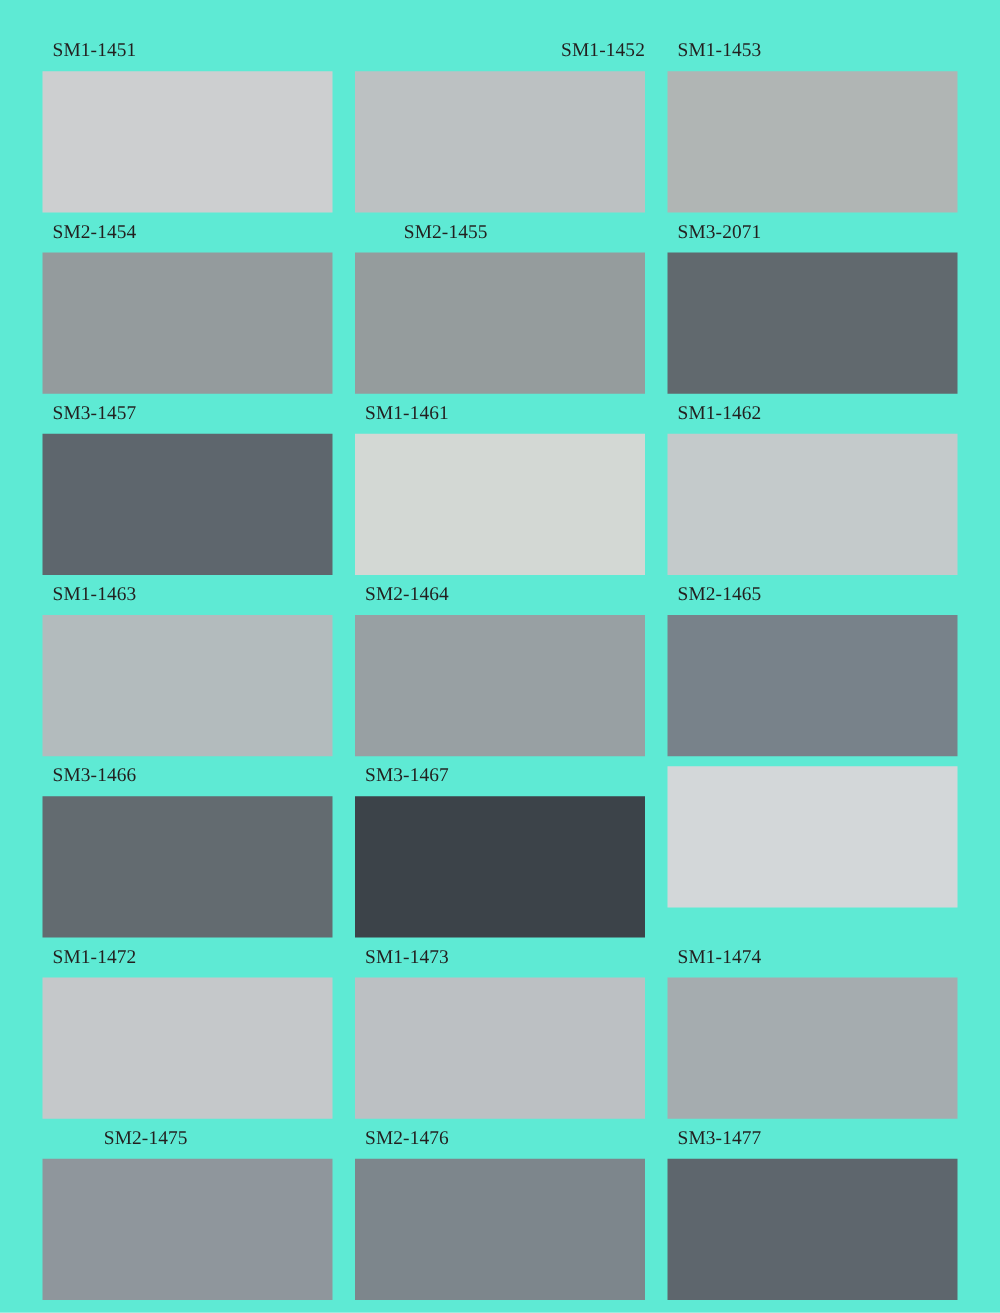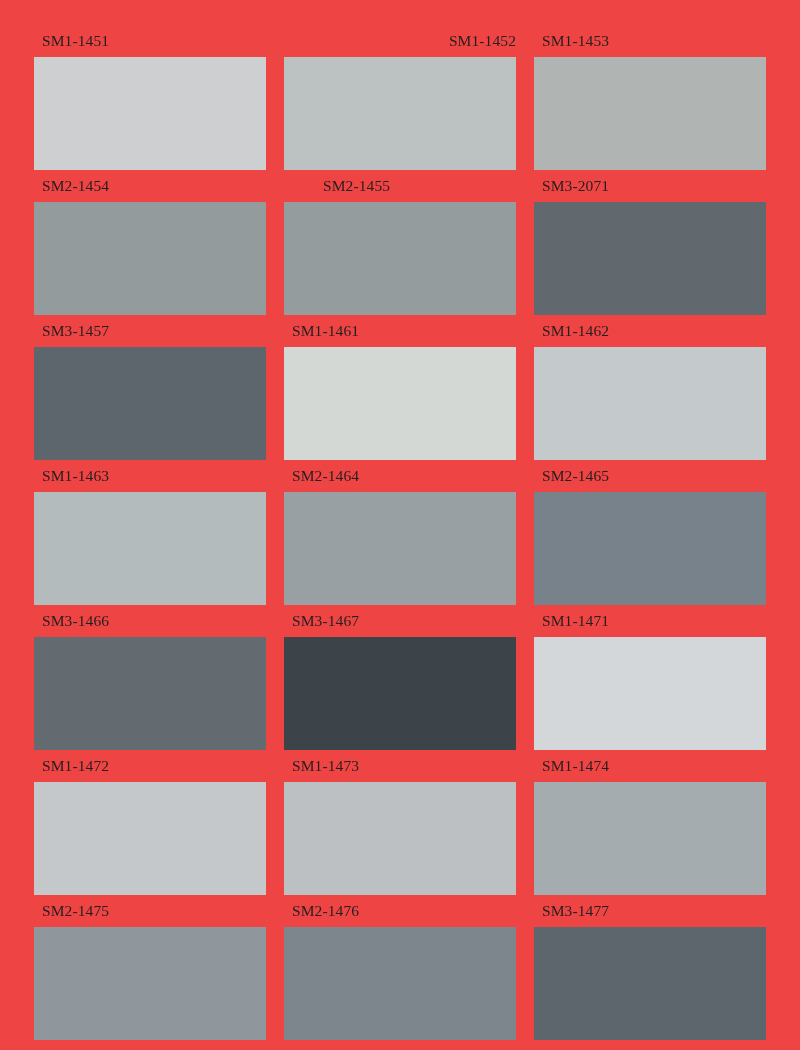--- a/index.html
+++ b/index.html
@@ -45,21 +45,21 @@
   }
   .swatch-chip {
     width: 232px;
     height: 113px;
     display: block;
   }
 </style>
 </head>
 <body>
 
-<div id="swatch-grid" style="background: #ef4444;">
+<div id="swatch-grid" style="background: #5eead4;">
     <div class="swatch-cell">
       <div class="swatch-label" style="color: rgb(35, 31, 31);">SM1-1451</div>
       <div class="swatch-chip" style="background-color: rgb(205, 207, 208);"></div>
     </div>
     <div class="swatch-cell">
       <div class="swatch-label" style="color: rgb(35, 31, 31); text-align: right;">SM1-1452</div>
       <div class="swatch-chip" style="background-color: rgb(188, 193, 194);"></div>
     </div>
     <div class="swatch-cell">
       <div class="swatch-label" style="color: rgb(35, 31, 31);">SM1-1453</div>
@@ -103,37 +103,36 @@
     </div>
     <div class="swatch-cell">
       <div class="swatch-label" style="color: rgb(35, 31, 31);">SM3-1466</div>
       <div class="swatch-chip" style="background-color: rgb(99, 107, 112);"></div>
     </div>
     <div class="swatch-cell">
       <div class="swatch-label" style="color: rgb(35, 31, 31);">SM3-1467</div>
       <div class="swatch-chip" style="background-color: rgb(60, 67, 73);"></div>
     </div>
     <div class="swatch-cell">
-      <div class="swatch-label" style="color: rgb(35, 31, 31);">SM1-1471</div>
       <div class="swatch-chip" style="background-color: rgb(211, 215, 217);"></div>
     </div>
     <div class="swatch-cell">
       <div class="swatch-label" style="color: rgb(35, 31, 31);">SM1-1472</div>
       <div class="swatch-chip" style="background-color: rgb(197, 200, 202);"></div>
     </div>
     <div class="swatch-cell">
       <div class="swatch-label" style="color: rgb(35, 31, 31); font-family: Liberation Serif, serif;">SM1-1473</div>
       <div class="swatch-chip" style="background-color: rgb(188, 192, 195);"></div>
     </div>
     <div class="swatch-cell">
       <div class="swatch-label" style="color: rgb(35, 31, 31);">SM1-1474</div>
       <div class="swatch-chip" style="background-color: rgb(165, 172, 175);"></div>
     </div>
     <div class="swatch-cell">
-      <div class="swatch-label" style="color: rgb(35, 31, 31);">SM2-1475</div>
+      <div class="swatch-label" style="color: rgb(35, 31, 31); margin-left: 41px;">SM2-1475</div>
       <div class="swatch-chip" style="background-color: rgb(143, 150, 156);"></div>
     </div>
     <div class="swatch-cell">
       <div class="swatch-label" style="color: rgb(35, 31, 31);">SM2-1476</div>
       <div class="swatch-chip" style="background-color: rgb(125, 134, 140);"></div>
     </div>
     <div class="swatch-cell">
       <div class="swatch-label" style="color: rgb(35, 31, 31);">SM3-1477</div>
       <div class="swatch-chip" style="background-color: rgb(94, 102, 109);"></div>
     </div>

